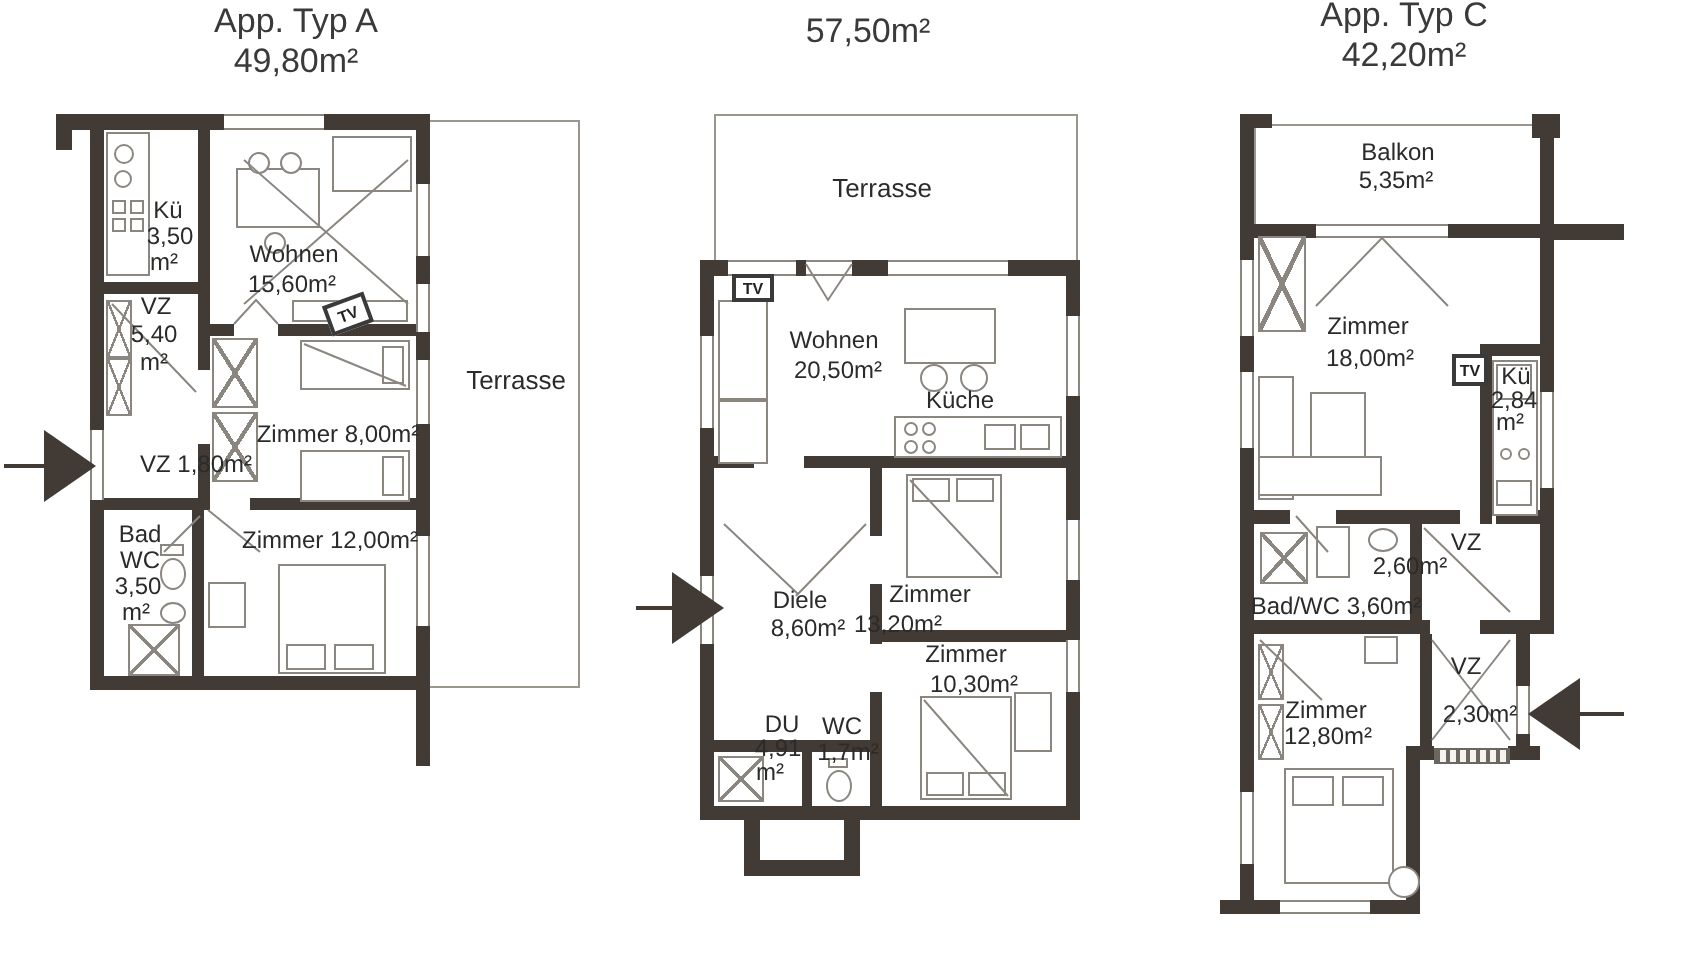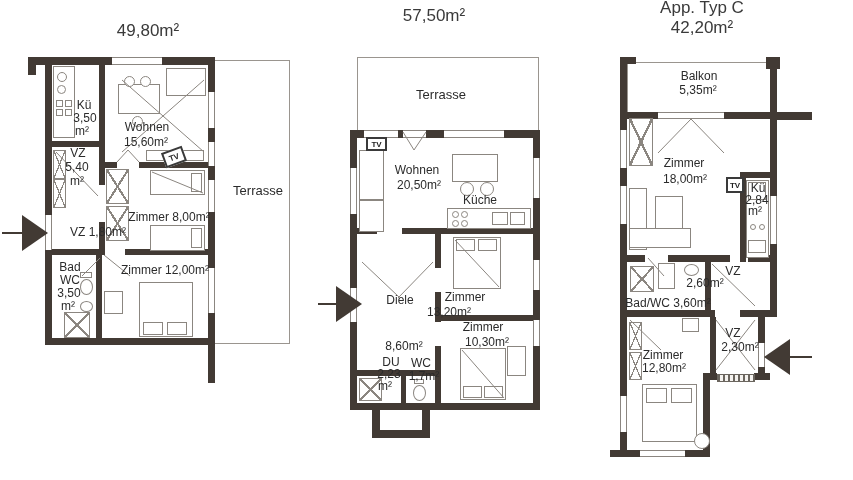--- a/index.html
+++ b/index.html
@@ -238,20 +238,21 @@
       M362,262 L399,297 M433,262 L398,298
       M455,240 L499,287
       M462,350 L504,398
       M658,153 L691,119 L724,153
       M712,264 L755,306
       M716,320 L755,370 M755,320 L716,370
       M630,320 L661,350
       M648,258 L664,276"></path>
   </svg>
 
+  <div class="lbl big" style="left:148px;top:11px;">App. Typ A</div>
   <div class="lbl big" style="left:148px;top:31px;">49,80m²</div>
   <div class="lbl big" style="left:434px;top:16px;">57,50m²</div>
   <div class="lbl big" style="left:702px;top:8px;">App. Typ C</div>
   <div class="lbl big" style="left:702px;top:28px;">42,20m²</div>
 
   <div class="lbl" style="left:84px;top:105px;">Kü</div>
   <div class="lbl" style="left:85px;top:118px;">3,50</div>
   <div class="lbl" style="left:82px;top:131px;">m²</div>
   <div class="lbl" style="left:147px;top:127px;">Wohnen</div>
   <div class="lbl" style="left:146px;top:142px;">15,60m²</div>
@@ -265,39 +266,39 @@
   <div class="lbl" style="left:70px;top:280px;">WC</div>
   <div class="lbl" style="left:69px;top:293px;">3,50</div>
   <div class="lbl" style="left:68px;top:306px;">m²</div>
   <div class="lbl" style="left:165px;top:270px;">Zimmer 12,00m²</div>
 
   <div class="lbl" style="left:441px;top:94px;font-size:13px;">Terrasse</div>
   <div class="lbl" style="left:417px;top:170px;">Wohnen</div>
   <div class="lbl" style="left:419px;top:185px;">20,50m²</div>
   <div class="lbl" style="left:480px;top:200px;">Küche</div>
   <div class="lbl" style="left:400px;top:300px;">Diele</div>
-  <div class="lbl" style="left:404px;top:314px;margin-top:32px;">8,60m²</div>
+  <div class="lbl" style="left:404px;top:314px;">8,60m²</div>
   <div class="lbl" style="left:465px;top:297px;">Zimmer</div>
   <div class="lbl" style="left:449px;top:312px;">13,20m²</div>
   <div class="lbl" style="left:483px;top:327px;">Zimmer</div>
   <div class="lbl" style="left:487px;top:342px;">10,30m²</div>
   <div class="lbl" style="left:391px;top:362px;">DU</div>
-  <div class="lbl" style="left:389px;top:374px;">2,23</div>
+  <div class="lbl" style="left:389px;top:374px;">4,91</div>
   <div class="lbl" style="left:385px;top:386px;">m²</div>
   <div class="lbl" style="left:421px;top:363px;">WC</div>
   <div class="lbl" style="left:424px;top:376px;">1,7m²</div>
 
   <div class="lbl" style="left:699px;top:76px;">Balkon</div>
   <div class="lbl" style="left:698px;top:90px;">5,35m²</div>
   <div class="lbl" style="left:684px;top:163px;">Zimmer</div>
   <div class="lbl" style="left:685px;top:179px;">18,00m²</div>
   <div class="lbl" style="left:758px;top:188px;">Kü</div>
   <div class="lbl" style="left:757px;top:200px;">2,84</div>
   <div class="lbl" style="left:755px;top:211px;">m²</div>
   <div class="lbl" style="left:733px;top:271px;">VZ</div>
   <div class="lbl" style="left:705px;top:283px;">2,60m²</div>
   <div class="lbl" style="left:668px;top:303px;">Bad/WC 3,60m²</div>
   <div class="lbl" style="left:733px;top:333px;">VZ</div>
-  <div class="lbl" style="left:740px;top:347px;">2,30m²</div>
+  <div class="lbl" style="left:740px;top:357px;">2,30m²</div>
   <div class="lbl" style="left:663px;top:355px;">Zimmer</div>
   <div class="lbl" style="left:664px;top:368px;">12,80m²</div>
 
 </div>
 
 </body></html>

